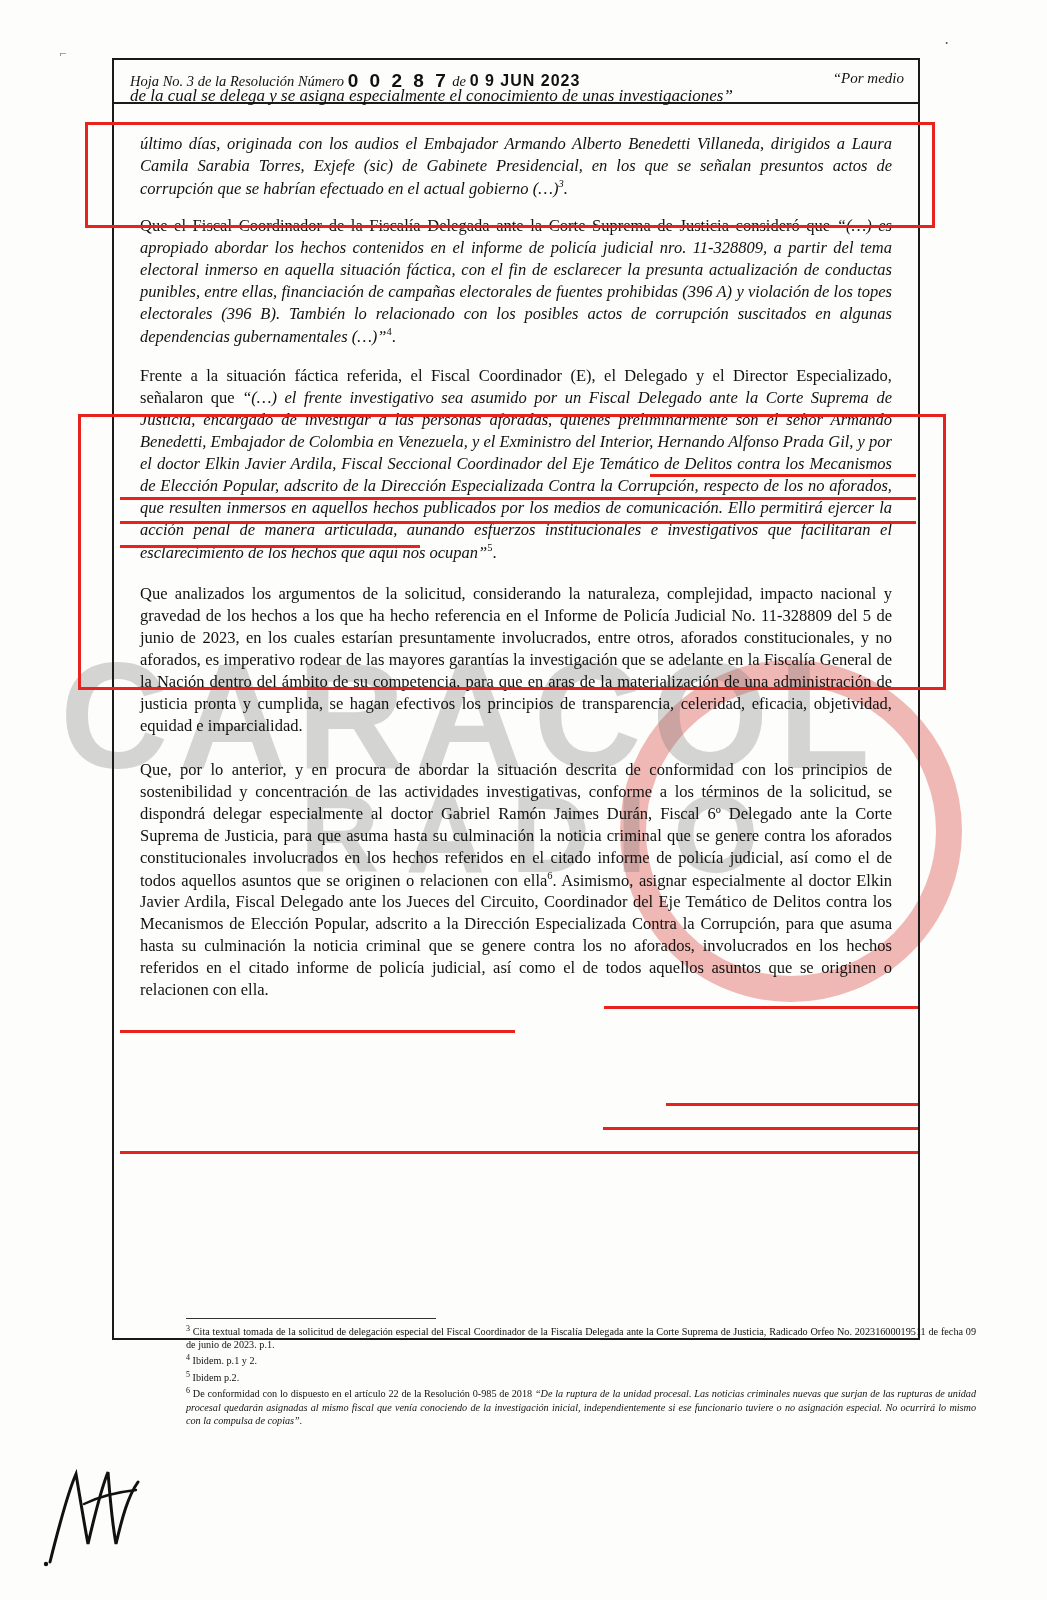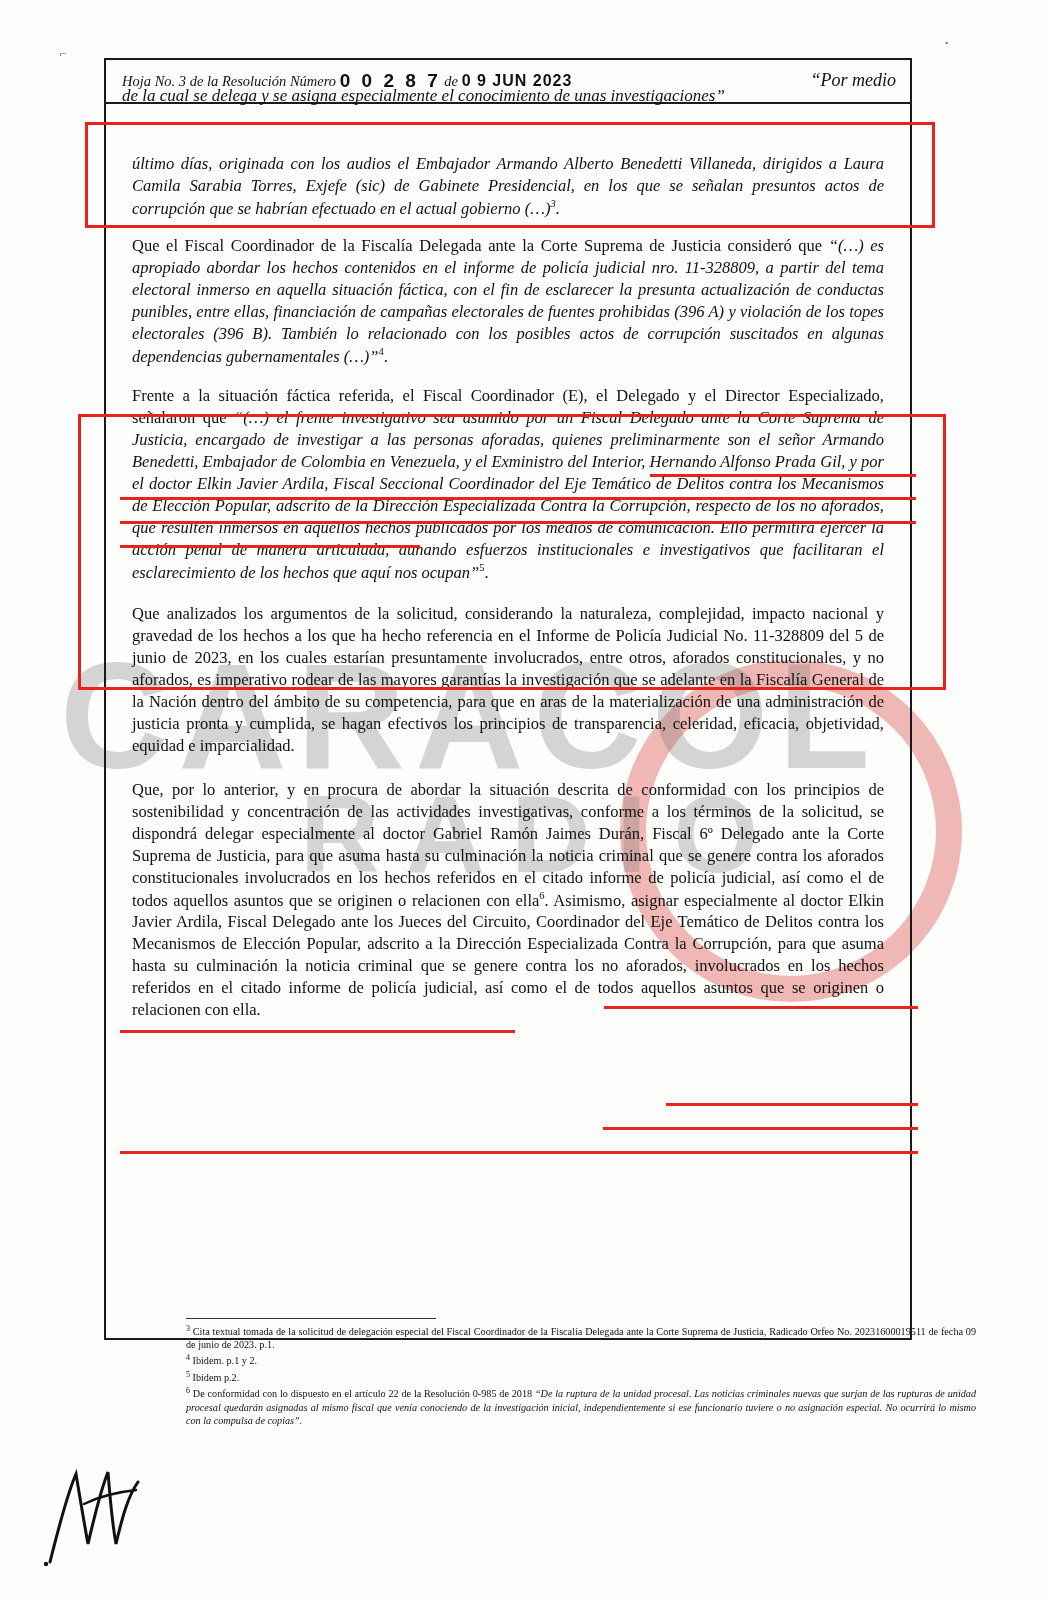--- a/index.html
+++ b/index.html
@@ -58,21 +58,21 @@
     top: 40px;
     width: 290px;
     height: 290px;
     border: 26px solid rgba(214, 55, 48, 0.35);
     border-radius: 50%;
   }
 
   
   .doc-frame {
     position: absolute;
-    left: 104px;
+    left: 112px;
     top: 58px;
     width: 808px;
     height: 1282px;
     border: 2px solid #1a1a1a;
     background: transparent;
     z-index: 3;
     box-sizing: border-box;
   }
 
   .header {
@@ -104,35 +104,34 @@
     font-style: normal;
     font-weight: bold;
     font-size: 16px;
     letter-spacing: 1px;
   }
   .hdr-right {
     position: absolute;
     right: 14px;
     top: 10px;
     font-style: italic;
-    font-size: 18px;
+    font-size: 15px;
   }
   .hdr-line2 {
     font-style: italic;
     font-size: 17px;
     position: absolute;
     left: 16px;
     top: 26px;
     white-space: nowrap;
   }
 
   .body-area {
     position: relative;
     padding: 19px 26px 0 26px;
-    margin-top: 20px;
   }
 
   p.para {
     margin: 0 0 13px 0;
     font-size: 16.5px;
     line-height: 1.33;
     text-align: justify;
     text-justify: inter-word;
   }
   p.para.ital {

